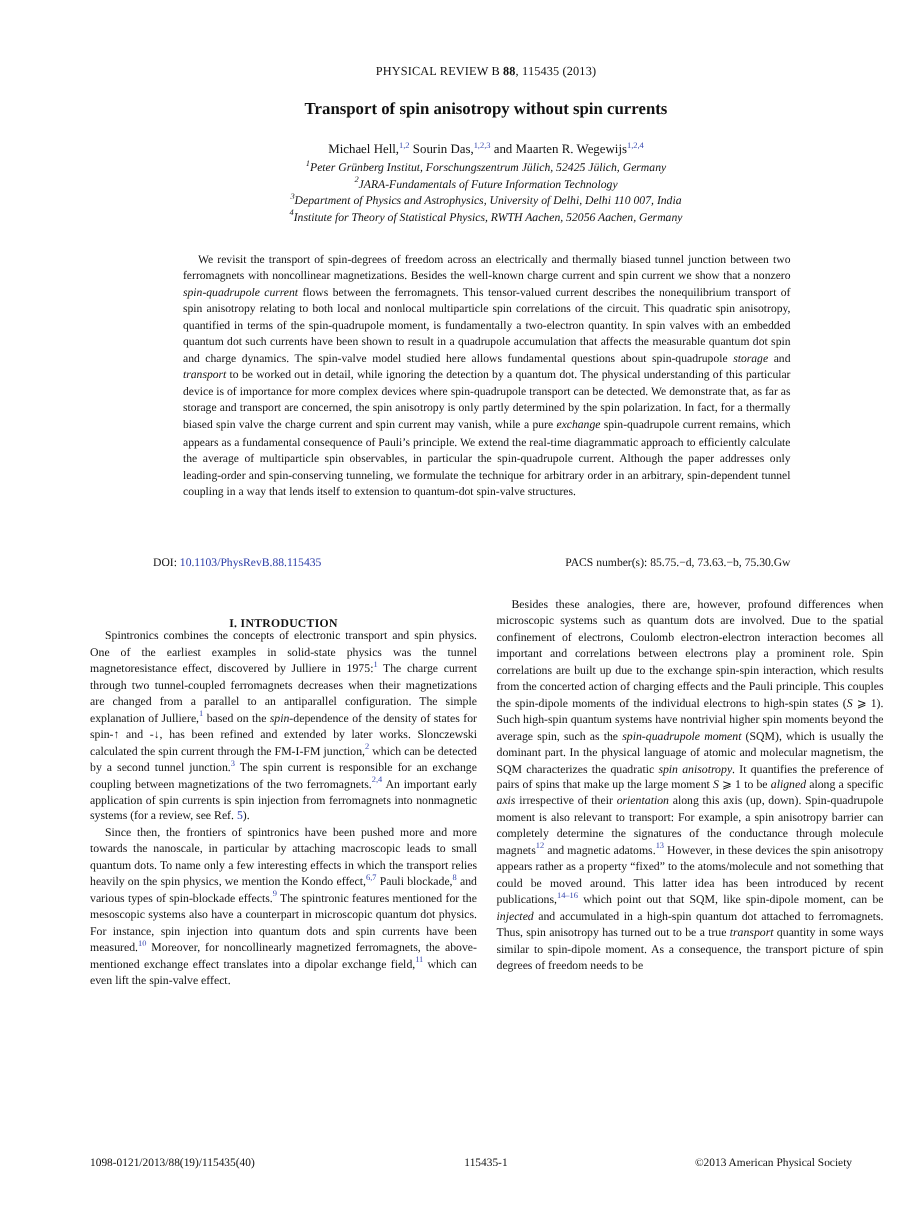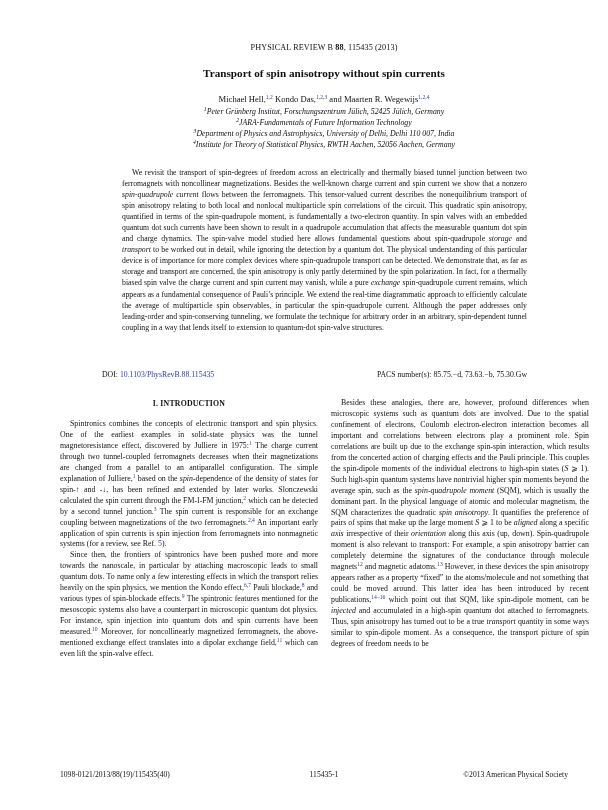--- a/index.html
+++ b/index.html
@@ -56,21 +56,21 @@
       text-indent: 10px;
     }
     .meta-row {
       top: 370px; left: 102px; width: 405px;
       font-size: 7.75px;
       height: 12px;
     }
     .meta-row .doi { position: absolute; left: 0; top: 0; }
     .meta-row .pacs { position: absolute; right: 0; top: 0; }
     .section-heading {
-      top: 399px; left: 40px; width: 258px;
+      top: 411px; left: 40px; width: 258px;
       text-align: center;
       font-size: 7.8px;
       font-weight: bold;
       letter-spacing: 0.2px;
     }
     .col {
       font-size: 7.85px;
       line-height: 10.95px;
       text-align: justify;
     }
@@ -90,21 +90,21 @@
 
 <div class="abs journal-header">
   <span>PHYSICAL REVIEW B</span>
   <b>88</b><span>, 115435 (2013)</span>
 </div>
 
 <div class="abs title">Transport of spin anisotropy without spin currents</div>
 
 <div class="abs authors">
   <span>Michael Hell,</span><sup class="blue">1,2</sup>
-  <span>Kondo Das,</span><sup class="blue">1,2,3</sup>
+  <span>Sourin Das,</span><sup class="blue">1,2,3</sup>
   <span>and Maarten R. Wegewijs</span><sup class="blue">1,2,4</sup>
 </div>
 
 <div class="abs affils">
   <div><sup>1</sup><span>Peter Grünberg Institut, Forschungszentrum Jülich, 52425 Jülich, Germany</span></div>
   <div><sup>2</sup><span>JARA-Fundamentals of Future Information Technology</span></div>
   <div><sup>3</sup><span>Department of Physics and Astrophysics, University of Delhi, Delhi 110 007, India</span></div>
   <div><sup>4</sup><span>Institute for Theory of Statistical Physics, RWTH Aachen, 52056 Aachen, Germany</span></div>
 </div>
 

